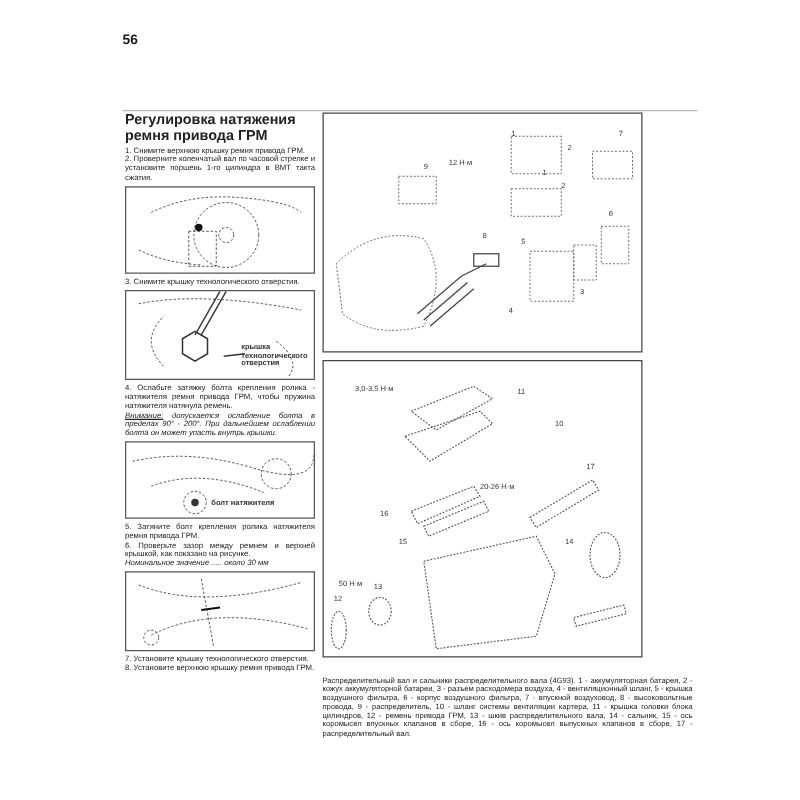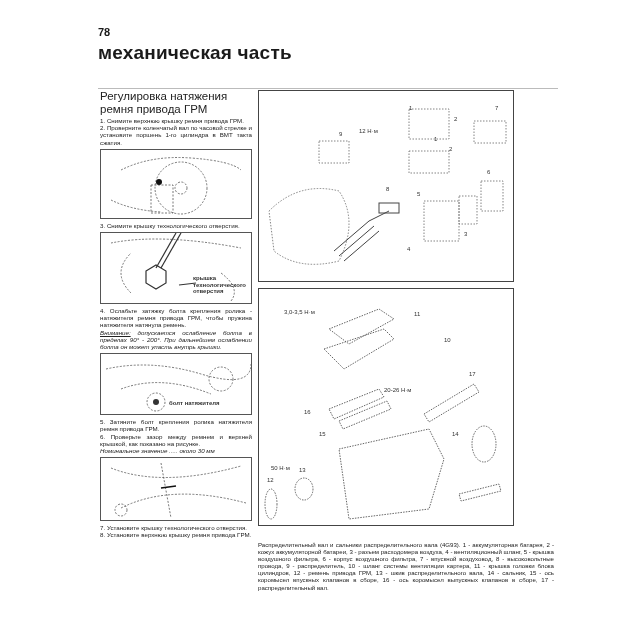--- a/index.html
+++ b/index.html
@@ -3,37 +3,36 @@
 <meta charset="utf-8">
 <style>
   html, body { margin:0; padding:0; background:#ffffff; }
   body { width:640px; height:640px; position:relative; overflow:hidden;
          font-family:"Liberation Sans", sans-serif; color:#1a1a1a; }
   .page-num { position:absolute; left:98px; top:26px; font-size:11px; font-weight:bold; }
   .title { position:absolute; left:98px; top:42px; width:400px; font-size:19px; font-weight:bold;
            line-height:22px; letter-spacing:0.2px; }
   .hr { position:absolute; left:98px; top:88px; width:460px; height:1px; background:#bbb; }
   .leftcol { position:absolute; left:100px; top:90px; width:152px; font-size:6.2px; line-height:7.2px; color:#222; }
-  .sec-title { font-size:11.5px; font-weight:normal; line-height:12.5px; margin-bottom:2px; }
+  .sec-title { font-size:11.5px; font-weight:bold; line-height:12.5px; margin-bottom:2px; }
   .step { text-align:justify; }
   .note { font-style:italic; text-align:justify; }
   .note u { font-style:italic; }
   .fig { border:1.5px solid #555; background:#fff; margin:3px 0 3px 0; position:relative; overflow:hidden; }
   .fig-label { position:absolute; font-size:6px; font-weight:bold; color:#333; line-height:6.5px; }
   .right-fig { position:absolute; border:1.5px solid #444; background:#fff; overflow:hidden; }
   .callout { position:absolute; font-size:6px; color:#333; }
   .caption { position:absolute; left:258px; top:541px; width:296px; font-size:6.1px; line-height:7.1px; color:#222; text-align:justify; }
   svg { position:absolute; left:0; top:0; }
 </style>
 </head>
 <body>
 
-<div class="page-num">78</div>
+<div class="page-num">56</div>
 <div class="title">
-  <div>механическая часть</div>
 </div>
 <div class="hr"></div>
 
 <div class="leftcol">
   <div class="sec-title">Регулировка натяжения ремня привода ГРМ</div>
   <div class="step">1. Снимите верхнюю крышку ремня привода ГРМ.</div>
   <div class="step">2. Проверните коленчатый вал по часовой стрелке и установите поршень 1-го цилиндра в ВМТ такта сжатия.</div>
 
   <div class="fig" style="height:68px;">
     <svg width="152" height="68">

